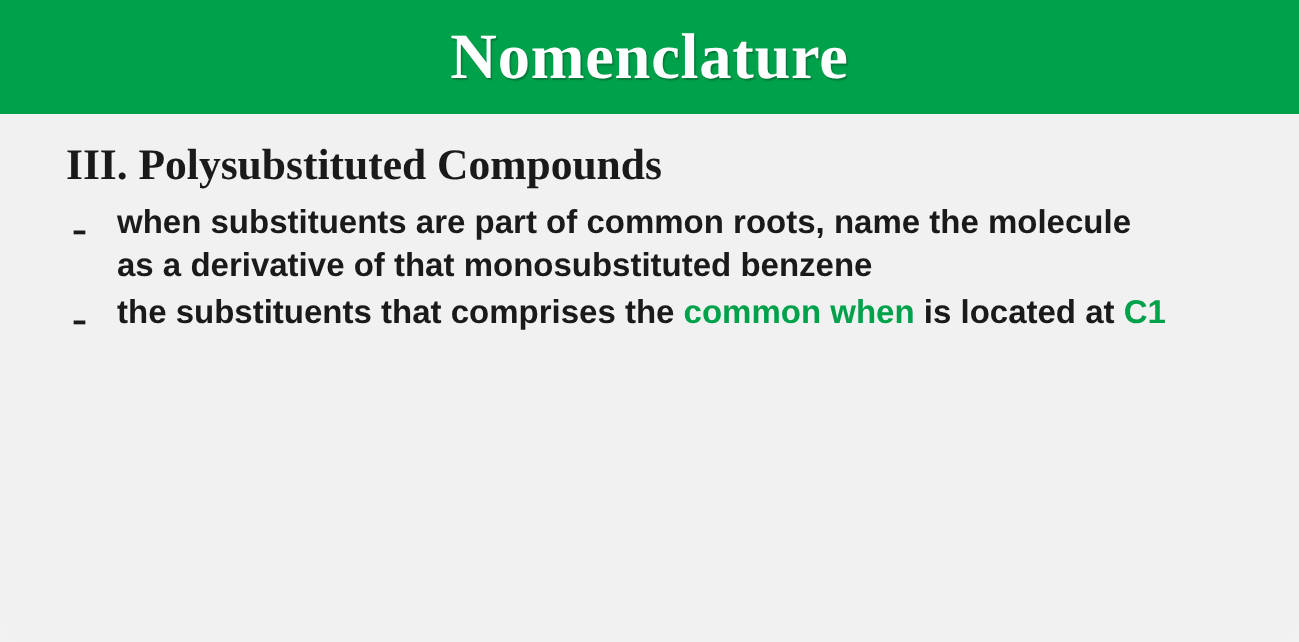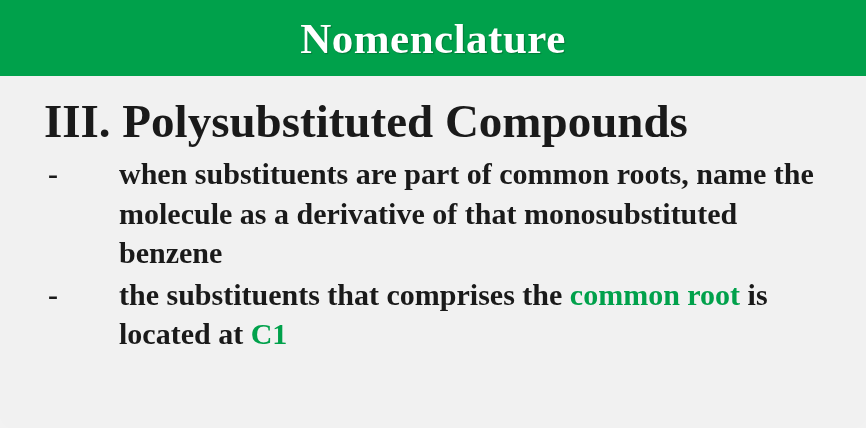--- a/index.html
+++ b/index.html
@@ -39,21 +39,21 @@
     letter-spacing: 0.5px;
     text-shadow: 1px 1px 1px rgba(0,0,0,0.25);
   }
   .body-area {
     padding: 18px 20px 0 44px;
     box-sizing: border-box;
   }
   .heading {
     font-family: "Liberation Serif", serif;
     font-weight: bold;
-    font-size: 47px;
+    font-size: 29px;
     color: #1a1a1a;
     margin: 0 0 6px 0;
     line-height: 1.15;
   }
   .bullet-list {
     margin: 0;
     padding: 0;
     list-style: none;
   }
   .bullet {
@@ -66,27 +66,26 @@
     width: 34px;
     font-family: "Liberation Serif", serif;
     font-weight: bold;
     font-size: 30px;
     color: #1a1a1a;
     line-height: 1.32;
     padding-left: 4px;
     box-sizing: border-box;
   }
   .bullet-text {
-    font-family: Liberation Serif, serif;
+    font-family: Liberation Sans, sans-serif;
     font-weight: bold;
-    font-size: 30px;
+    font-size: 22px;
     color: #1a1a1a;
     line-height: 1.32;
     max-width: 700px;
-    margin-left: 41px;
   }
   .green {
     color: #00A14B;
   }
 </style>
 </head>
 <body>
 
 <div class="slide">
 
@@ -100,18 +99,18 @@
 
     <ul class="bullet-list">
 
       <li class="bullet">
         <span class="dash">-</span>
         <span class="bullet-text">when substituents are part of common roots, name the molecule as a derivative of that monosubstituted benzene</span>
       </li>
 
       <li class="bullet">
         <span class="dash">-</span>
-        <span class="bullet-text"><span>the substituents that comprises the </span><span class="green">common root</span><span> is located at </span><span class="green">C1</span></span>
+        <span class="bullet-text"><span>the substituents that comprises the </span><span class="green">common when</span><span> is located at </span><span class="green">C1</span></span>
       </li>
 
     </ul>
   </div>
 </div>
 
 </body></html>

